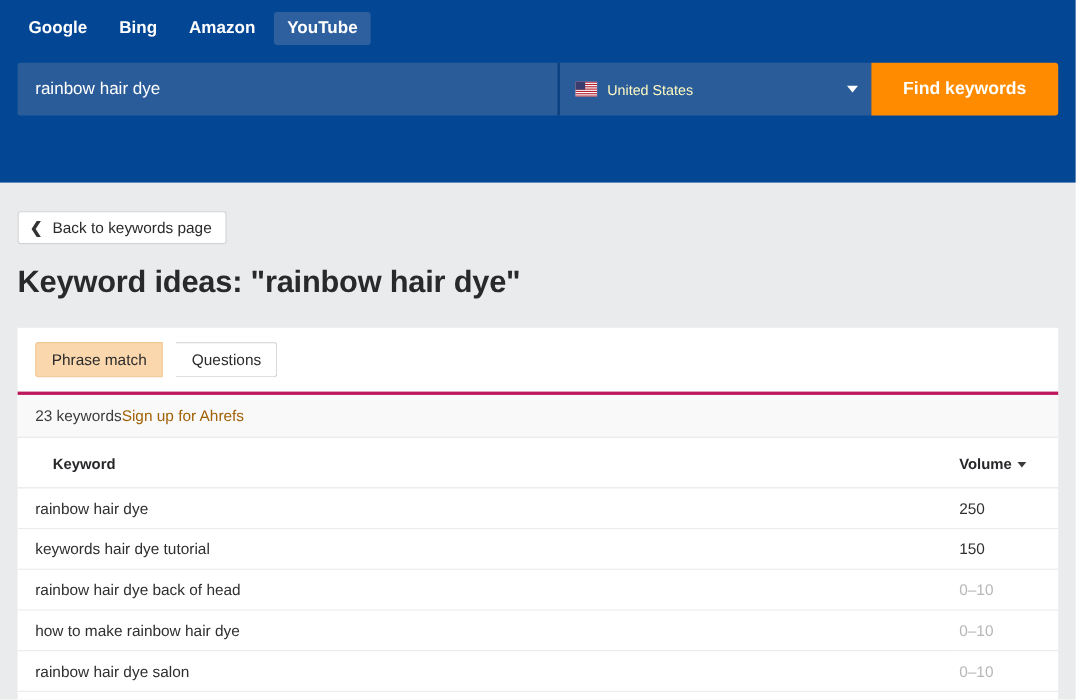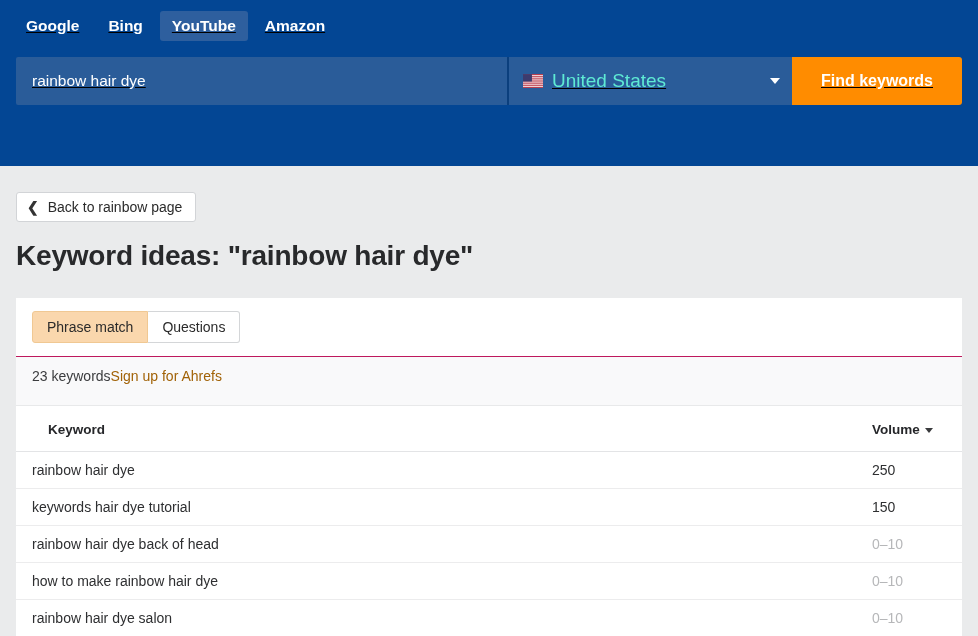--- a/index.html
+++ b/index.html
@@ -15,21 +15,20 @@
     -webkit-font-smoothing: antialiased;
   }
 
   
   .header {
     background: #034694;
     height: 166px;
     width: 978px;
     box-sizing: border-box;
     position: relative;
-    text-decoration: underline;
   }
   .engine-tabs {
     display: flex;
     align-items: center;
     padding: 8px 0 0 14px;
     height: 44px;
     box-sizing: border-box;
   }
   .engine-tab {
     color: #ffffff;
@@ -80,22 +79,22 @@
     position: relative;
   }
   .flag-icon {
     width: 20px;
     height: 14px;
     margin-right: 9px;
     flex: 0 0 20px;
     display: block;
   }
   .country-name {
-    color: #5eead4;
-    font-size: 19px;
+    color: #fef9c3;
+    font-size: 13px;
     flex: 1 1 auto;
     white-space: nowrap;
   }
   .caret-down {
     width: 0; height: 0;
     border-left: 5px solid transparent;
     border-right: 5px solid transparent;
     border-top: 6px solid #ffffff;
     margin-left: 8px;
     flex: 0 0 auto;
@@ -169,32 +168,32 @@
   .match-tab {
     font-size: 14px;
     color: #2b2b2b;
     padding: 6px 14px;
     border: 1px solid #d4d6d8;
     cursor: pointer;
     background: #ffffff;
     line-height: 1.3;
   }
   .match-tab:first-child { border-radius: 3px 0 0 3px; }
-  .match-tab:last-child  { border-radius: 0 3px 3px 0; border-left: none; }
+  .match-tab:last-child  { border-radius: 0 3px 3px 0; border-left: none; margin-left: 12px; }
   .match-tab.active {
     background: #fad7ad;
     border-color: #f0c893;
     text-align: center;
   }
 
   .count-bar {
     background: #f9f9fa;
-    border-top: 1px solid #be185d;
+    border-top: 3px solid #be185d;
     border-bottom: 1px solid #e8e9ea;
-    padding: 11px 0 21px 16px;
+    padding: 11px 0 11px 16px;
     display: flex;
     align-items: center;
     font-size: 14px;
     color: #3b3c3e;
   }
   .signup-link {
     color: #a16207;
     cursor: pointer;
     text-decoration: none;
   }
@@ -241,22 +240,22 @@
   table.kw td.vol.dim { color: #b6b7b9; }
 </style>
 </head>
 <body>
 
 <div class="header">
 
   <div class="engine-tabs">
     <div class="engine-tab">Google</div>
     <div class="engine-tab">Bing</div>
+    <div class="engine-tab">Amazon</div>
     <div class="engine-tab active">YouTube</div>
-    <div class="engine-tab">Amazon</div>
   </div>
 
   <div class="search-row">
     <input class="search-input" type="text" value="rainbow hair dye" placeholder="Enter keyword" style="">
 
     <div class="country-select">
       <svg class="flag-icon" viewBox="0 0 38 26">
         <rect width="38" height="26" fill="#ffffff"></rect>
         <rect y="0" width="38" height="2" fill="#b22234"></rect>
         <rect y="4" width="38" height="2" fill="#b22234"></rect>
@@ -272,21 +271,21 @@
     </div>
 
     <button class="find-btn">Find keywords</button>
   </div>
 </div>
 
 <div class="page">
 
   <div class="back-btn">
     <span class="chev-left">❮</span>
-    <span>Back to rainbow page</span>
+    <span>Back to keywords page</span>
   </div>
 
   <div class="page-title">Keyword ideas: "rainbow hair dye"</div>
 
   <div class="card">
 
     <div class="match-tabs">
       <div class="match-tab active">Phrase match</div>
       <div class="match-tab">Questions</div>
     </div>

